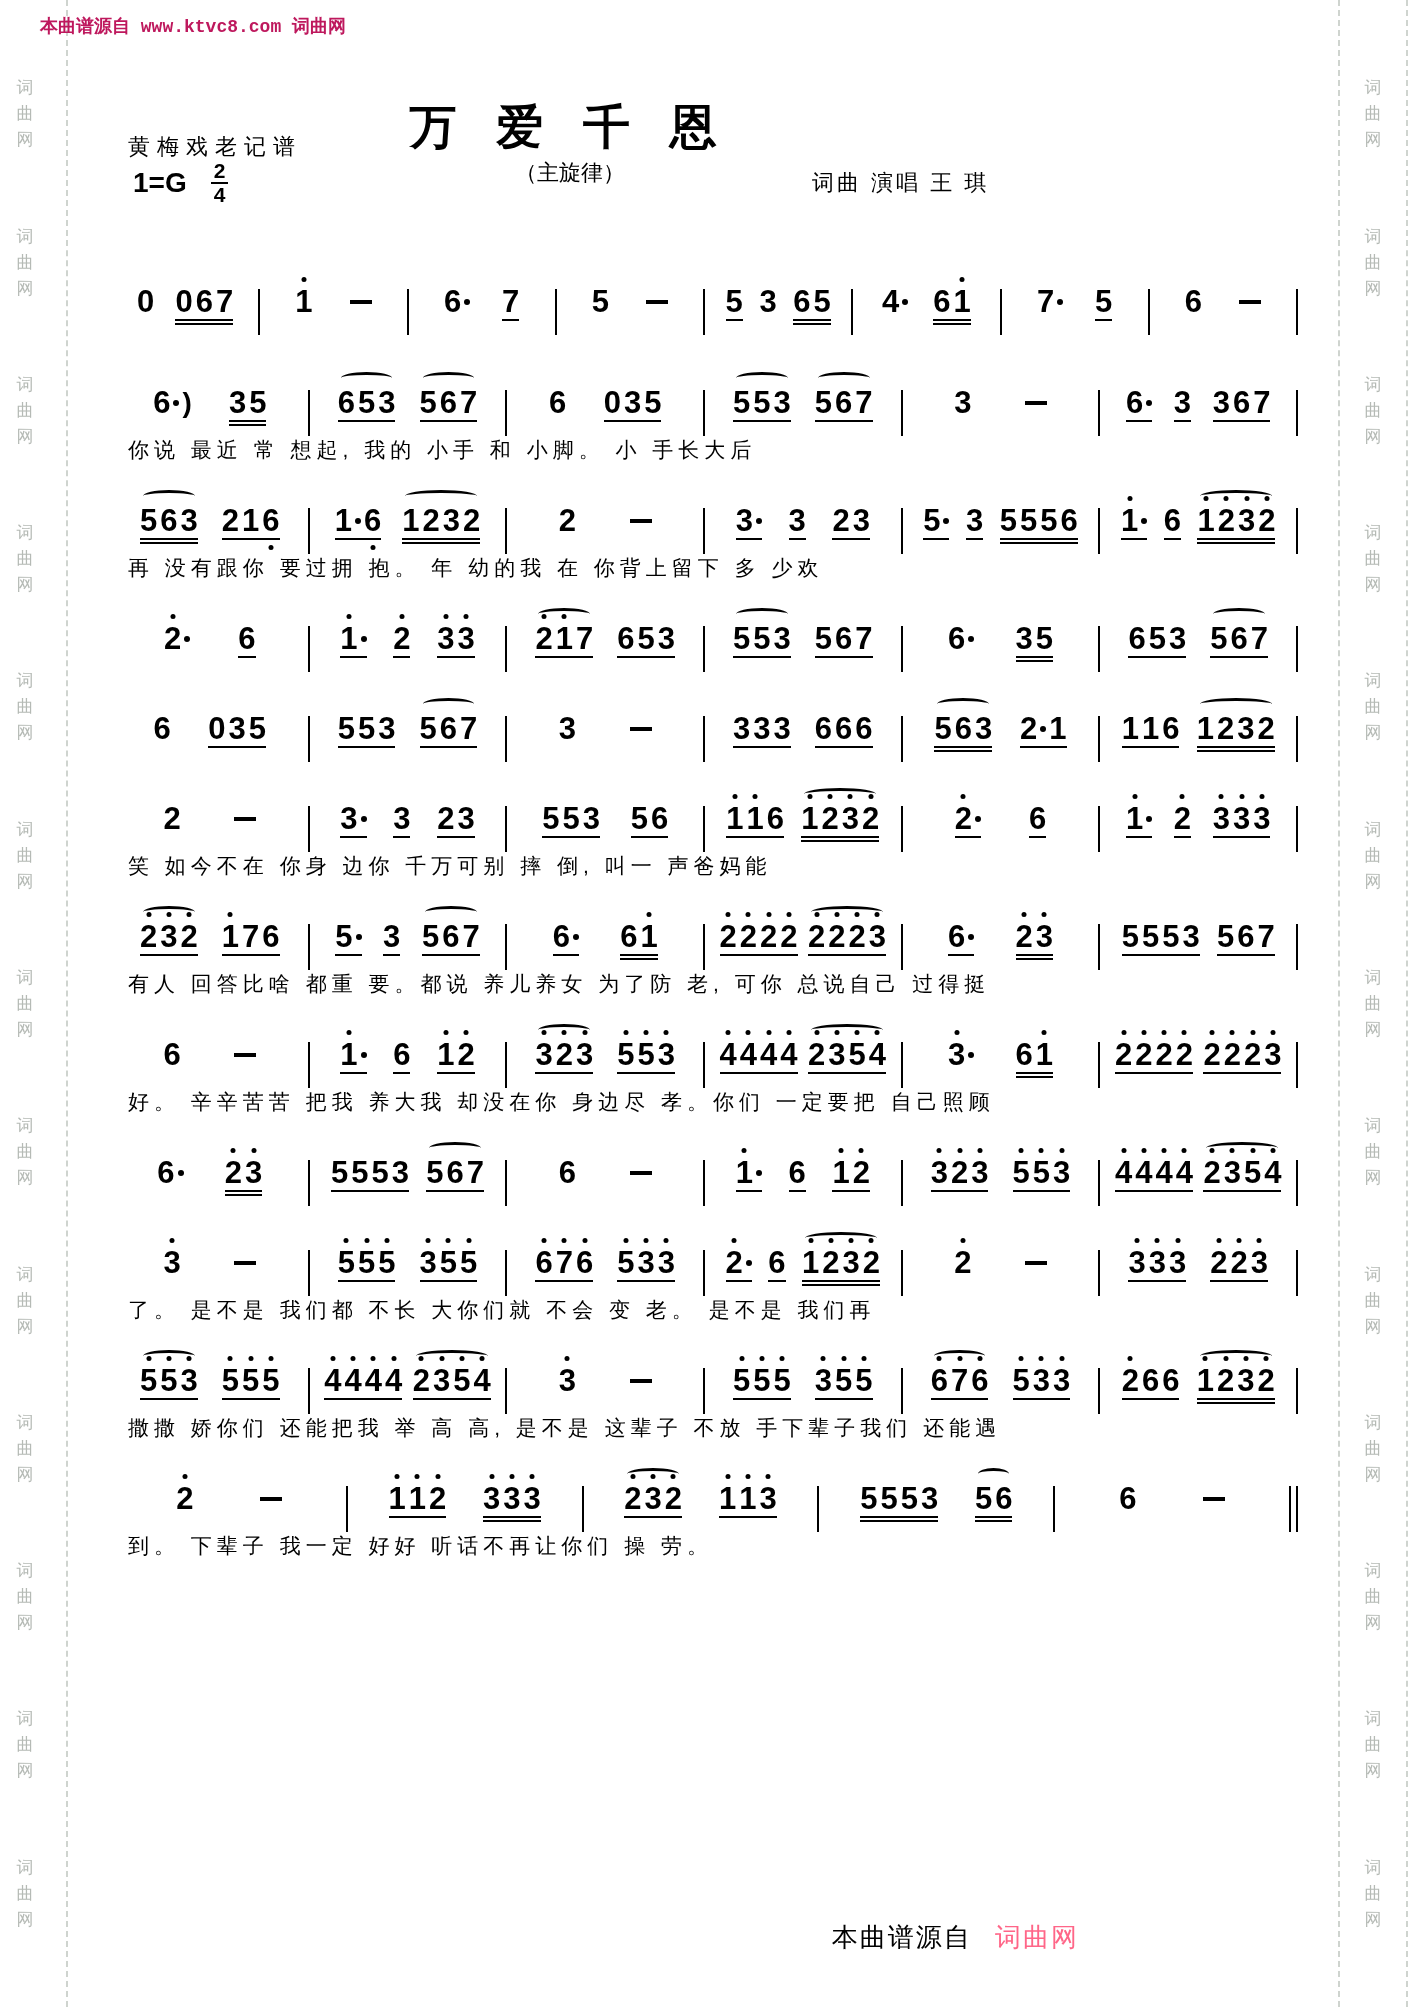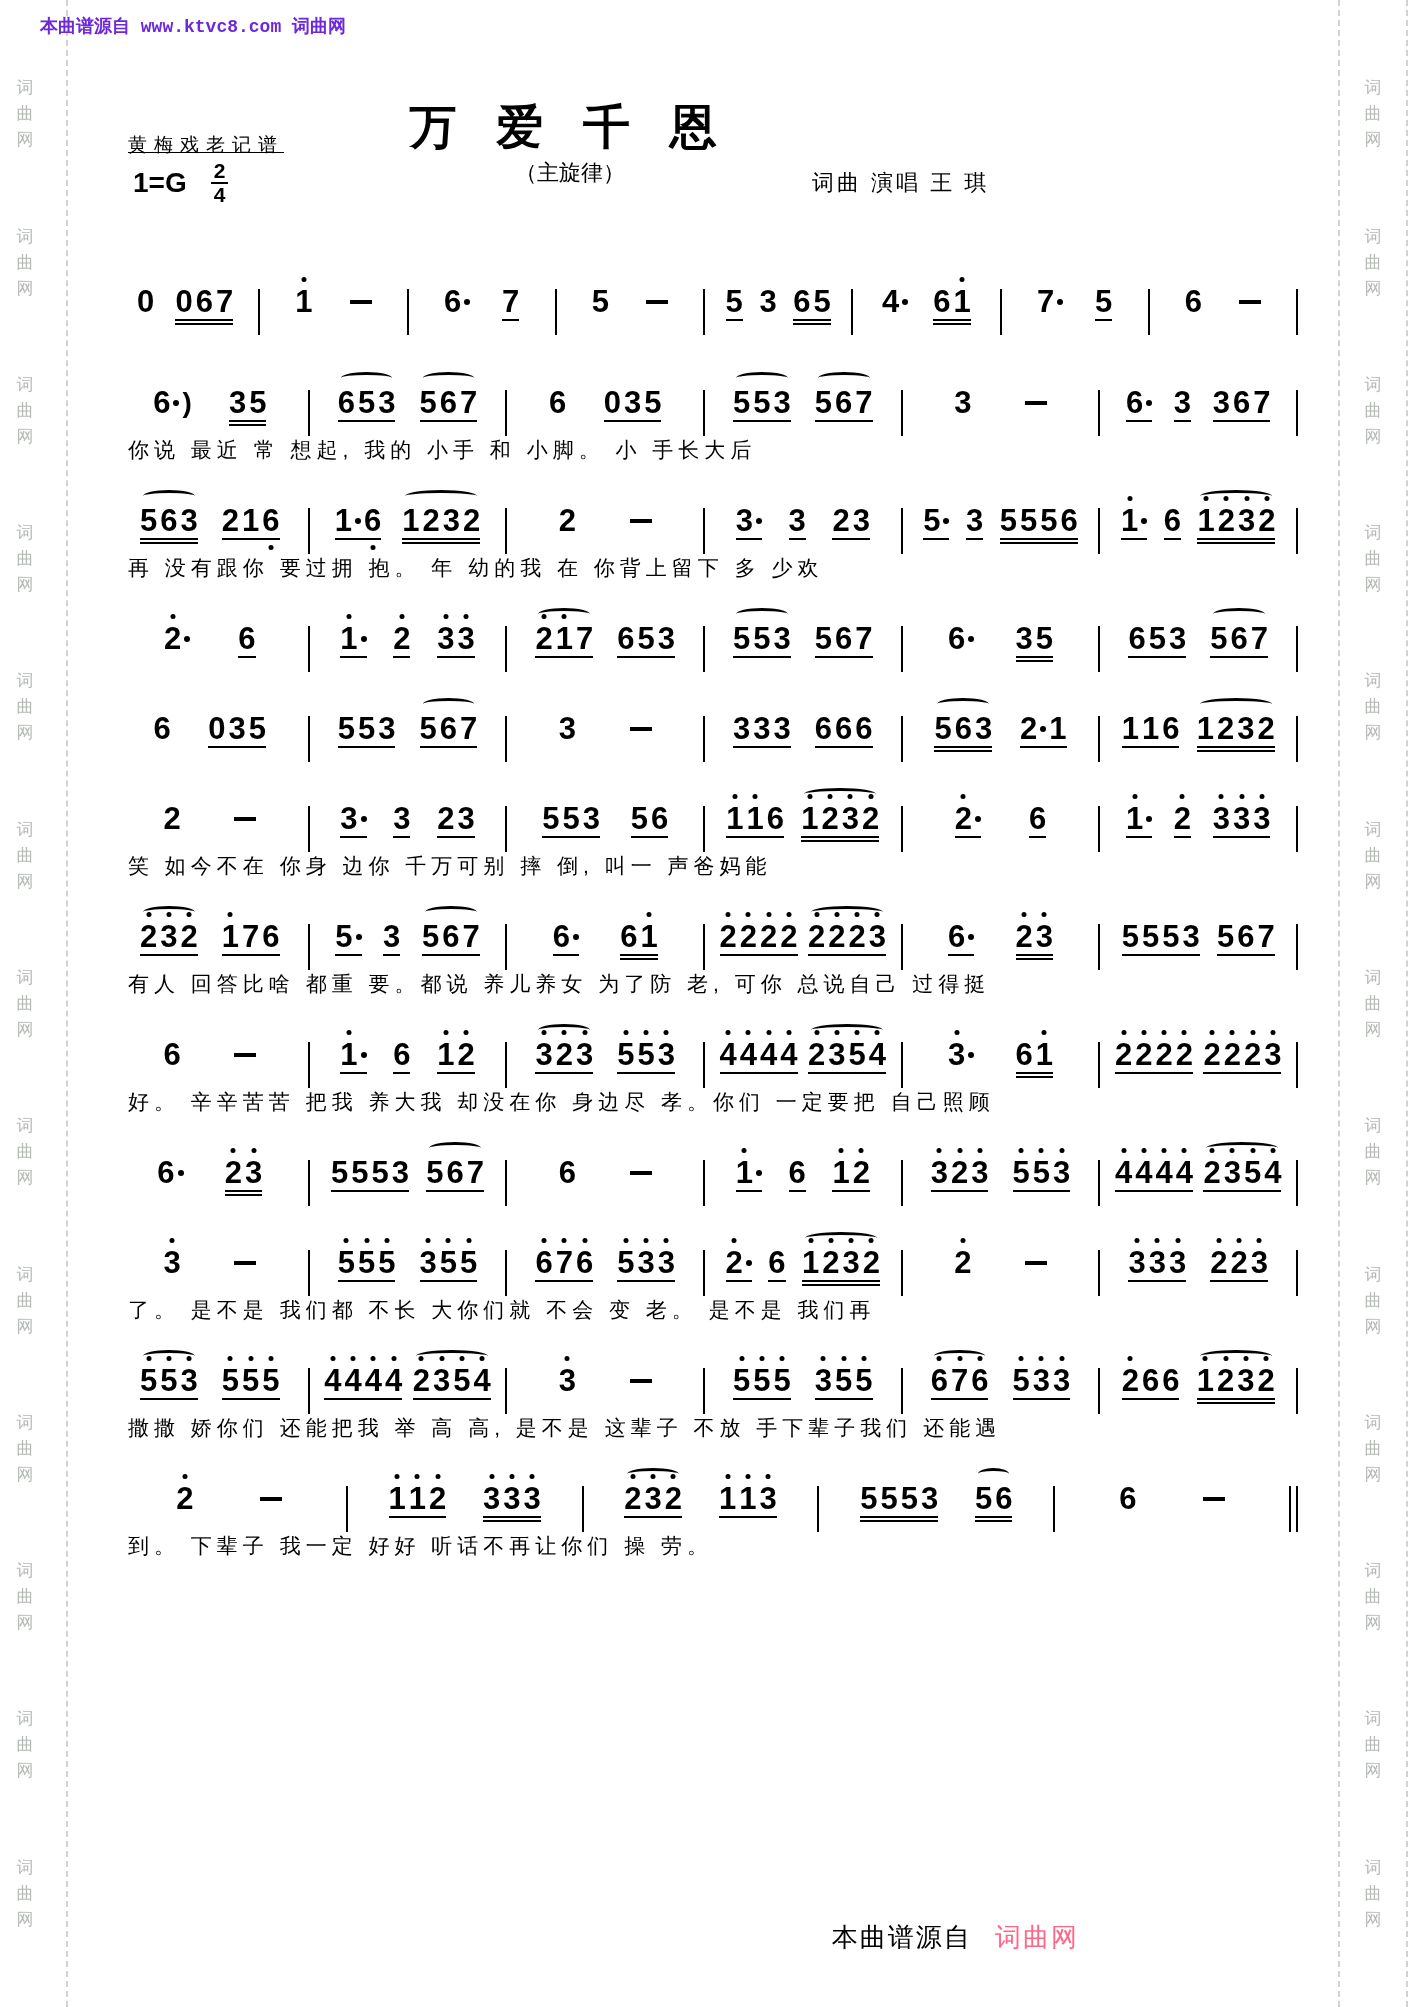--- a/index.html
+++ b/index.html
@@ -9,21 +9,21 @@
   .vline{position:absolute;top:0;bottom:0;width:0;border-left:2px dashed #cfd4cf;}
   .sidecol{position:absolute;top:0;bottom:0;display:flex;flex-direction:column;
            justify-content:space-evenly;align-items:center;}
   .sidecol .grp{display:flex;flex-direction:column;gap:9px;color:#b5bab5;font-size:17px;line-height:1;}
   
   .watermark{position:absolute;left:40px;top:14px;font-size:18px;font-weight:bold;
              font-family:"Liberation Mono","DejaVu Sans Mono",monospace;}
   .title{position:absolute;left:300px;top:96px;width:540px;text-align:center;
          font-size:47px;font-weight:900;letter-spacing:14px;font-family:"Liberation Serif",serif;}
   .subtitle{position:absolute;left:300px;top:158px;width:540px;text-align:center;font-size:22px;}
-  .notation-note{position:absolute;left:128px;top:132px;font-size:19px;letter-spacing:7px;text-decoration:underline;}
+  .notation-note{position:absolute;left:128px;top:132px;font-size:22px;letter-spacing:7px;}
   .keysig{position:absolute;left:133px;top:160px;display:flex;align-items:center;gap:24px;}
   .keysig .kp{font-size:28px;font-weight:900;}
   .timesig{display:flex;flex-direction:column;align-items:center;font-weight:900;font-size:21px;line-height:1.05;}
   .timesig .tt{border-bottom:2px solid #000;padding:0 3px;}
   .credits{position:absolute;left:812px;top:168px;font-size:22px;letter-spacing:3px;}
   
   .sheet{position:absolute;left:112px;top:268px;width:1186px;}
   .line{margin-bottom:23px;}
   .line.noly{margin-bottom:34px;}
   .notes-row{display:flex;align-items:flex-start;padding-top:18px;}
@@ -181,21 +181,21 @@
       <div>网</div>
     </div>
     <div class="grp">
       <div>词</div>
       <div>曲</div>
       <div>网</div>
     </div>
   </div>
 <div class="vline" style="left:1406px;"></div>
 
-<div class="watermark" style="color: #6d28d9;">本曲谱源自 www.ktvc8.com 词曲网</div>
+<div class="watermark" style="color: #be185d;">本曲谱源自 www.ktvc8.com 词曲网</div>
 <div class="title">万 爱 千 恩</div>
 <div class="subtitle">（主旋律）</div>
 <div class="notation-note">黄梅戏老记谱</div>
 <div class="keysig">
   <span class="kp">1=G</span>
   <span class="timesig">
     <span class="tt">2</span>
     <span>4</span>
   </span>
 </div>

